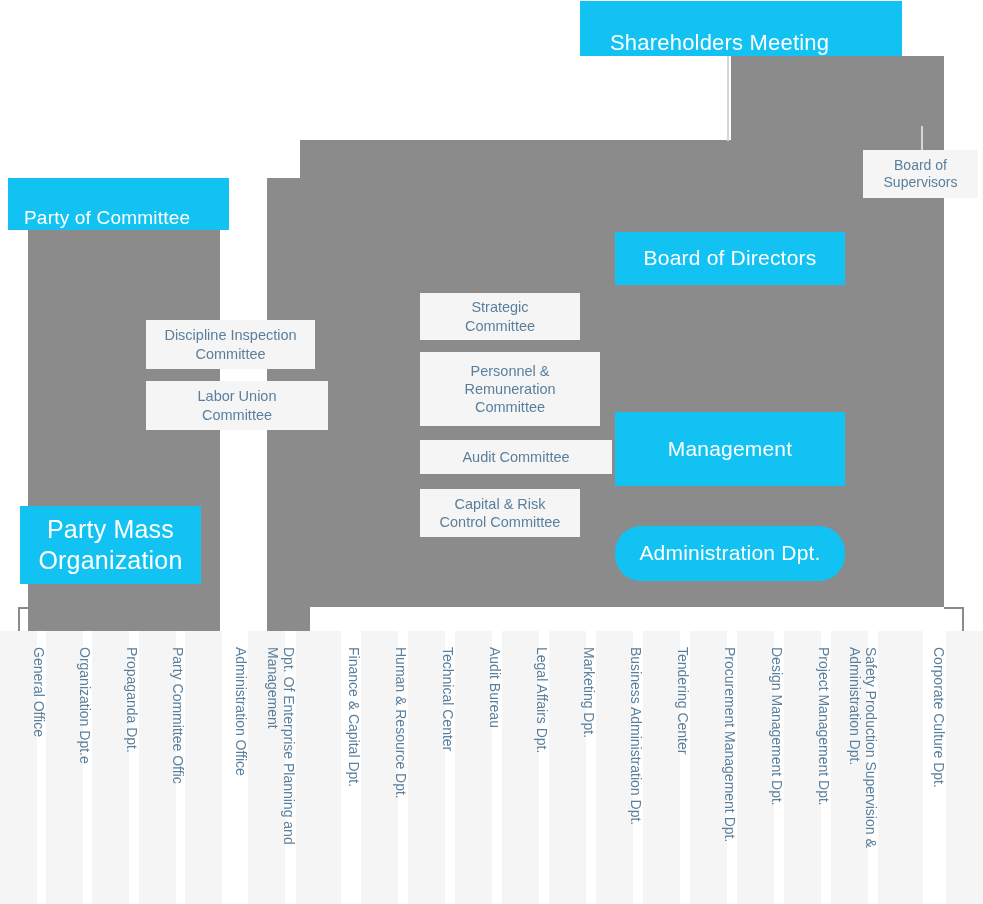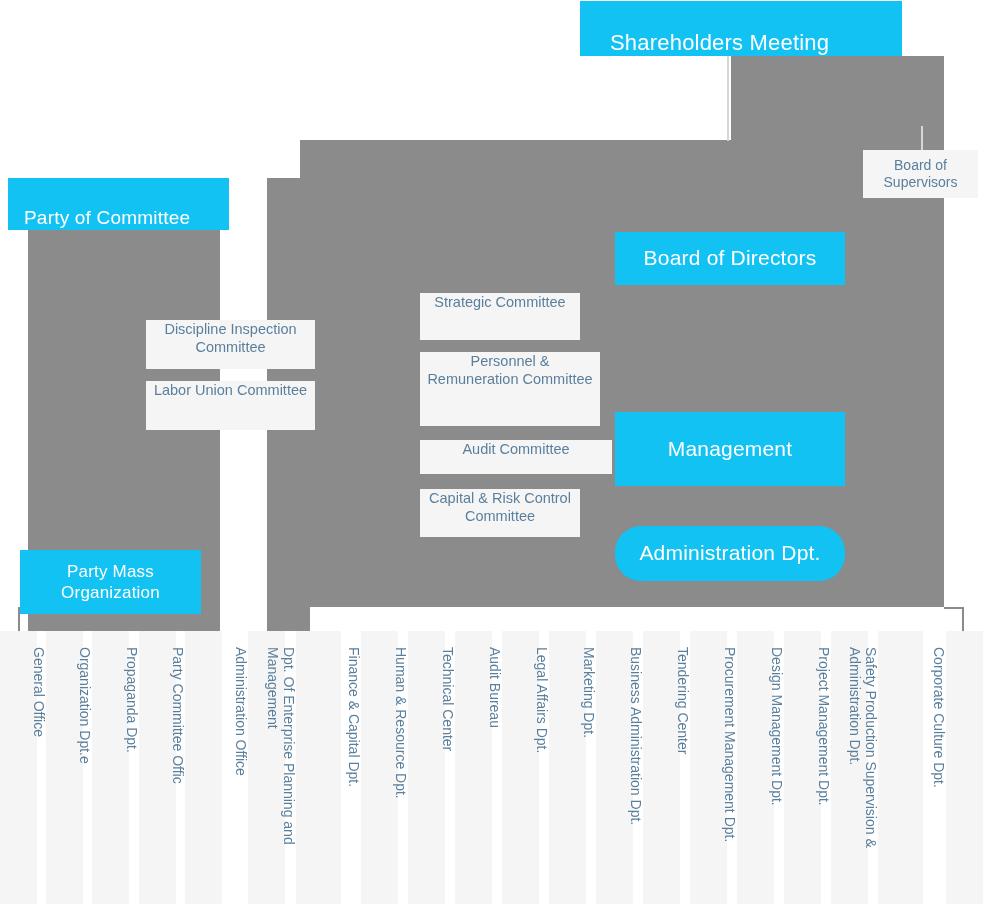--- a/index.html
+++ b/index.html
@@ -28,25 +28,25 @@
     line-height:1.25;
     letter-spacing:.2px;
   }
   .cyan.left-align{justify-content:flex-start;padding-left:14px;text-align:left;align-items:flex-end;}
 
   
   .lite{
     position:absolute;
     background:#f5f5f6;
     color:#5a7f9c;
-    display:flex;justify-content:center;
+    display:flex;align-items:center;justify-content:center;
     text-align:center;
     font-size:14.5px;
     line-height:1.25;
-    padding:0 6px;
+    padding:0 15px;
     box-sizing:border-box;
   }
 
   
   .dept{
     position:absolute;
     background:#f5f5f6;
     top:631px;
     height:273px;
     box-sizing:border-box;
@@ -104,25 +104,25 @@
   </div>
 
   <div class="cyan left-align" style="left:8px;top:178px;width:205px;height:52px;font-size:19px;padding-left:16px;">
     <span>Party of Committee</span>
   </div>
 
   <div class="lite" style="left:146px;top:320px;width:169px;height:49px;">
     <span>Discipline Inspection Committee</span>
   </div>
 
-  <div class="lite" style="left:146px;top:381px;width:169px;height:49px;">
+  <div class="lite" style="left:146px;top:381px;width:182px;height:49px;">
     <span>Labor Union Committee</span>
   </div>
 
-  <div class="cyan" style="left:20px;top:506px;width:181px;height:64px;font-size:17px;flex-direction:column;margin-top:44px;">
+  <div class="cyan" style="left:20px;top:506px;width:181px;height:78px;font-size:25px;flex-direction:column;">
     <span>Party Mass</span>
     <span>Organization</span>
   </div>
 
   <div class="cyan" style="left:615px;top:232px;width:230px;height:53px;font-size:21px;">
     <span>Board of Directors</span>
   </div>
 
   <div class="cyan" style="left:615px;top:412px;width:230px;height:74px;font-size:21px;">
     <span>Management</span>

